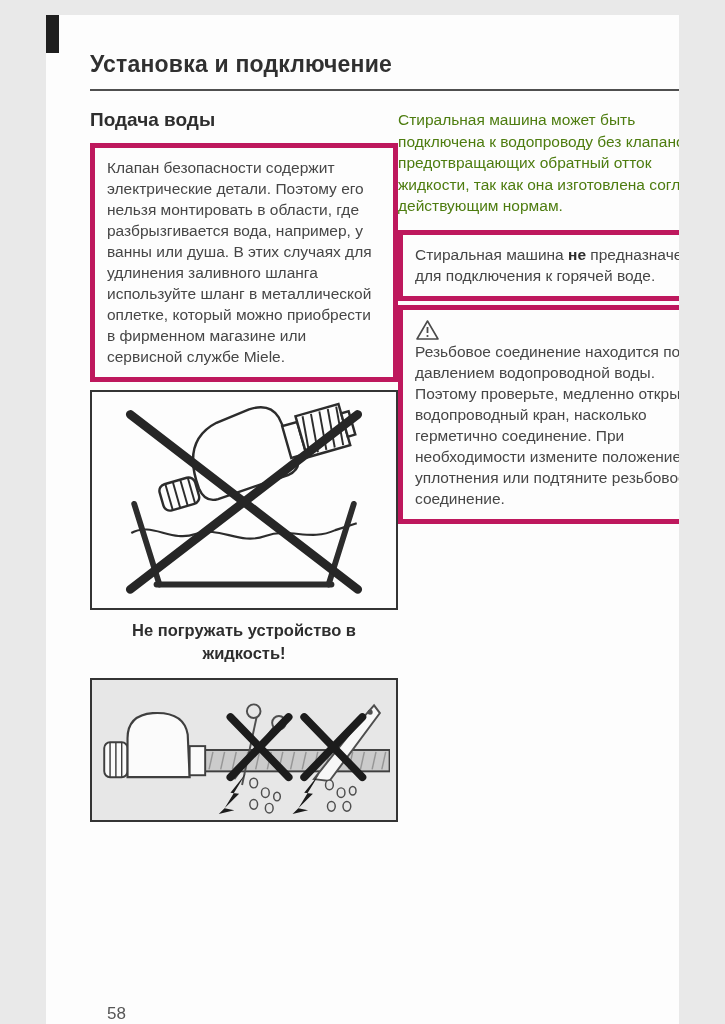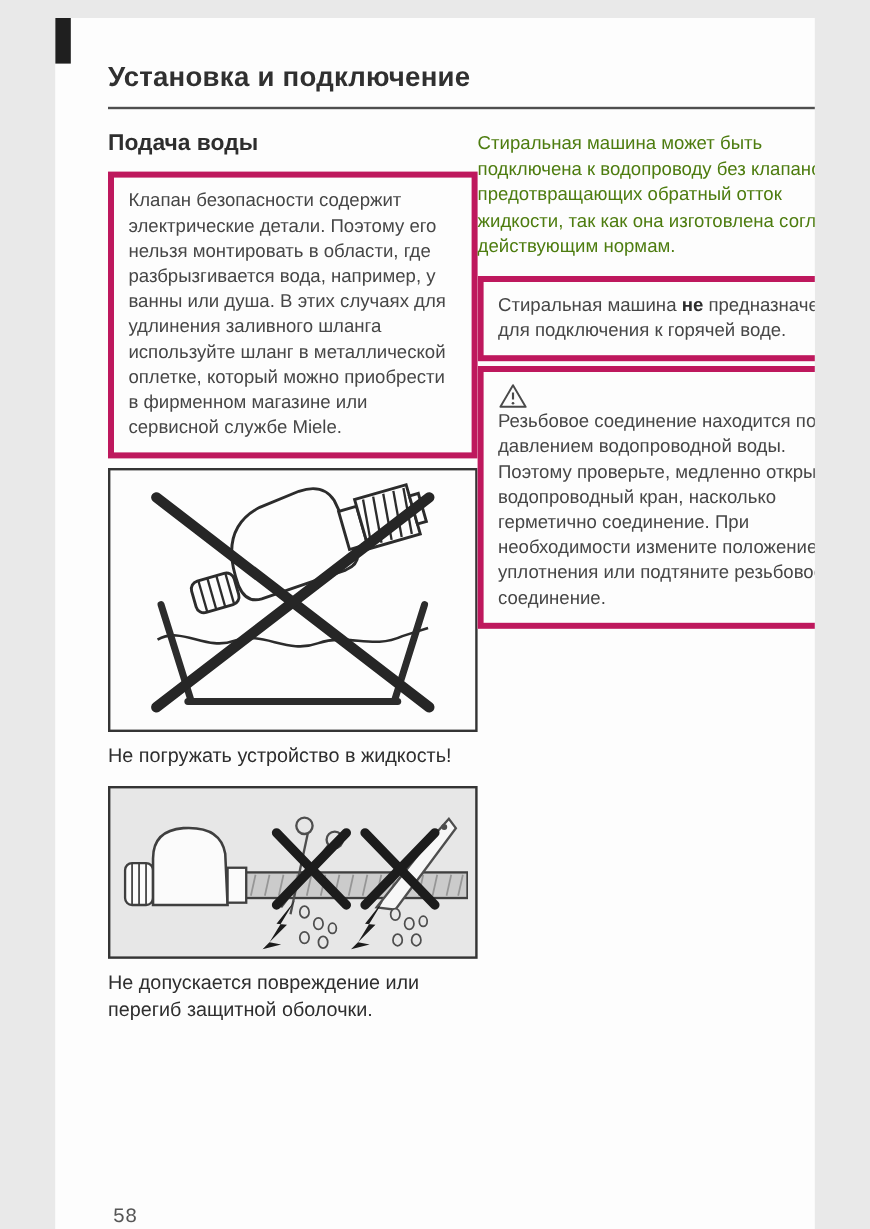--- a/index.html
+++ b/index.html
@@ -51,31 +51,31 @@
   }
   .figure-frame {
     border: 2px solid #343434;
     background: #fdfdfd;
     margin-top: 8px;
     display: flex; align-items: center; justify-content: center;
   }
   .figure1 { height: 220px; }
   .figure2 { height: 144px; background: #e7e7e7; }
   .caption {
-    font-size: 16.5px; font-weight: normal; color: #2e2e2e;
-    line-height: 23px; margin: 9px 0 13px 0;
+    font-size: 16.5px; font-weight: bold; color: #2e2e2e;
+    line-height: 23px; margin: 9px 0 13px 0; text-align: center;
   }
   .warn-box { margin-top: 4px; margin-bottom: 14px; }
   .warn-icon { vertical-align: -3px; margin-right: 5px; }
   .sup { font-size: 11px; vertical-align: 6px; }
   .sub { font-size: 11px; vertical-align: -3px; }
   .bold { font-weight: bold; color: #2c2c2c; }
   .page-number {
-    position: absolute; left: 48px; bottom: 15px;
-    font-size: 17px; color: #565656; font-family: Liberation Mono, monospace;
+    position: absolute; left: 61px; bottom: 15px;
+    font-size: 17px; color: #565656;
   }
   svg { display: block; }
 </style>
 </head>
 <body>
 
 <div class="page">
 
   <div class="scan-corner"></div>
 
@@ -199,21 +199,20 @@
               <ellipse cx="184" cy="116" rx="3.4" ry="4.4"></ellipse>
               <ellipse cx="238" cy="104" rx="4" ry="5"></ellipse>
                 <ellipse cx="250" cy="112" rx="4" ry="5"></ellipse>
               <ellipse cx="240" cy="126" rx="4" ry="5"></ellipse>
                 <ellipse cx="256" cy="126" rx="4" ry="5"></ellipse>
               <ellipse cx="262" cy="110" rx="3.4" ry="4.4"></ellipse>
             </g>
           </svg>
         </div>
 
-        <p class="caption">Не допускается повреждение или перегиб защитной оболочки.</p>
 
       </div>
 
       <div class="col-right">
 
         <p class="body-text">Стиральная машина может быть подключена к водопроводу без клапанов, предотвращающих обратный отток жидкости, так как она изготовлена согласно действующим нормам.</p>
 
 
 
         <div class="gray-box">

